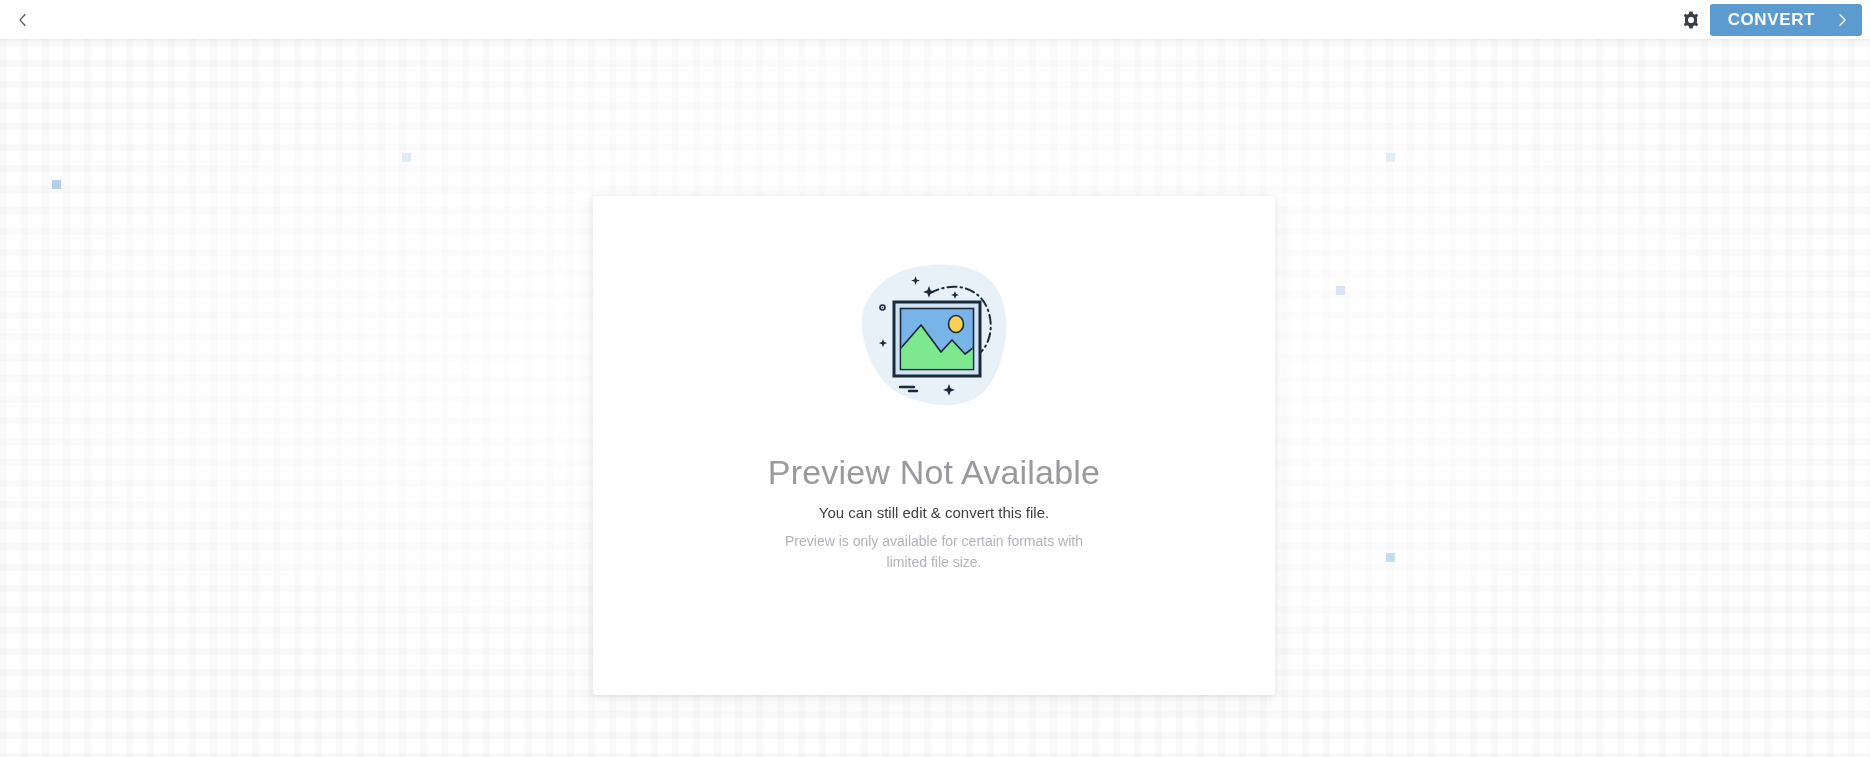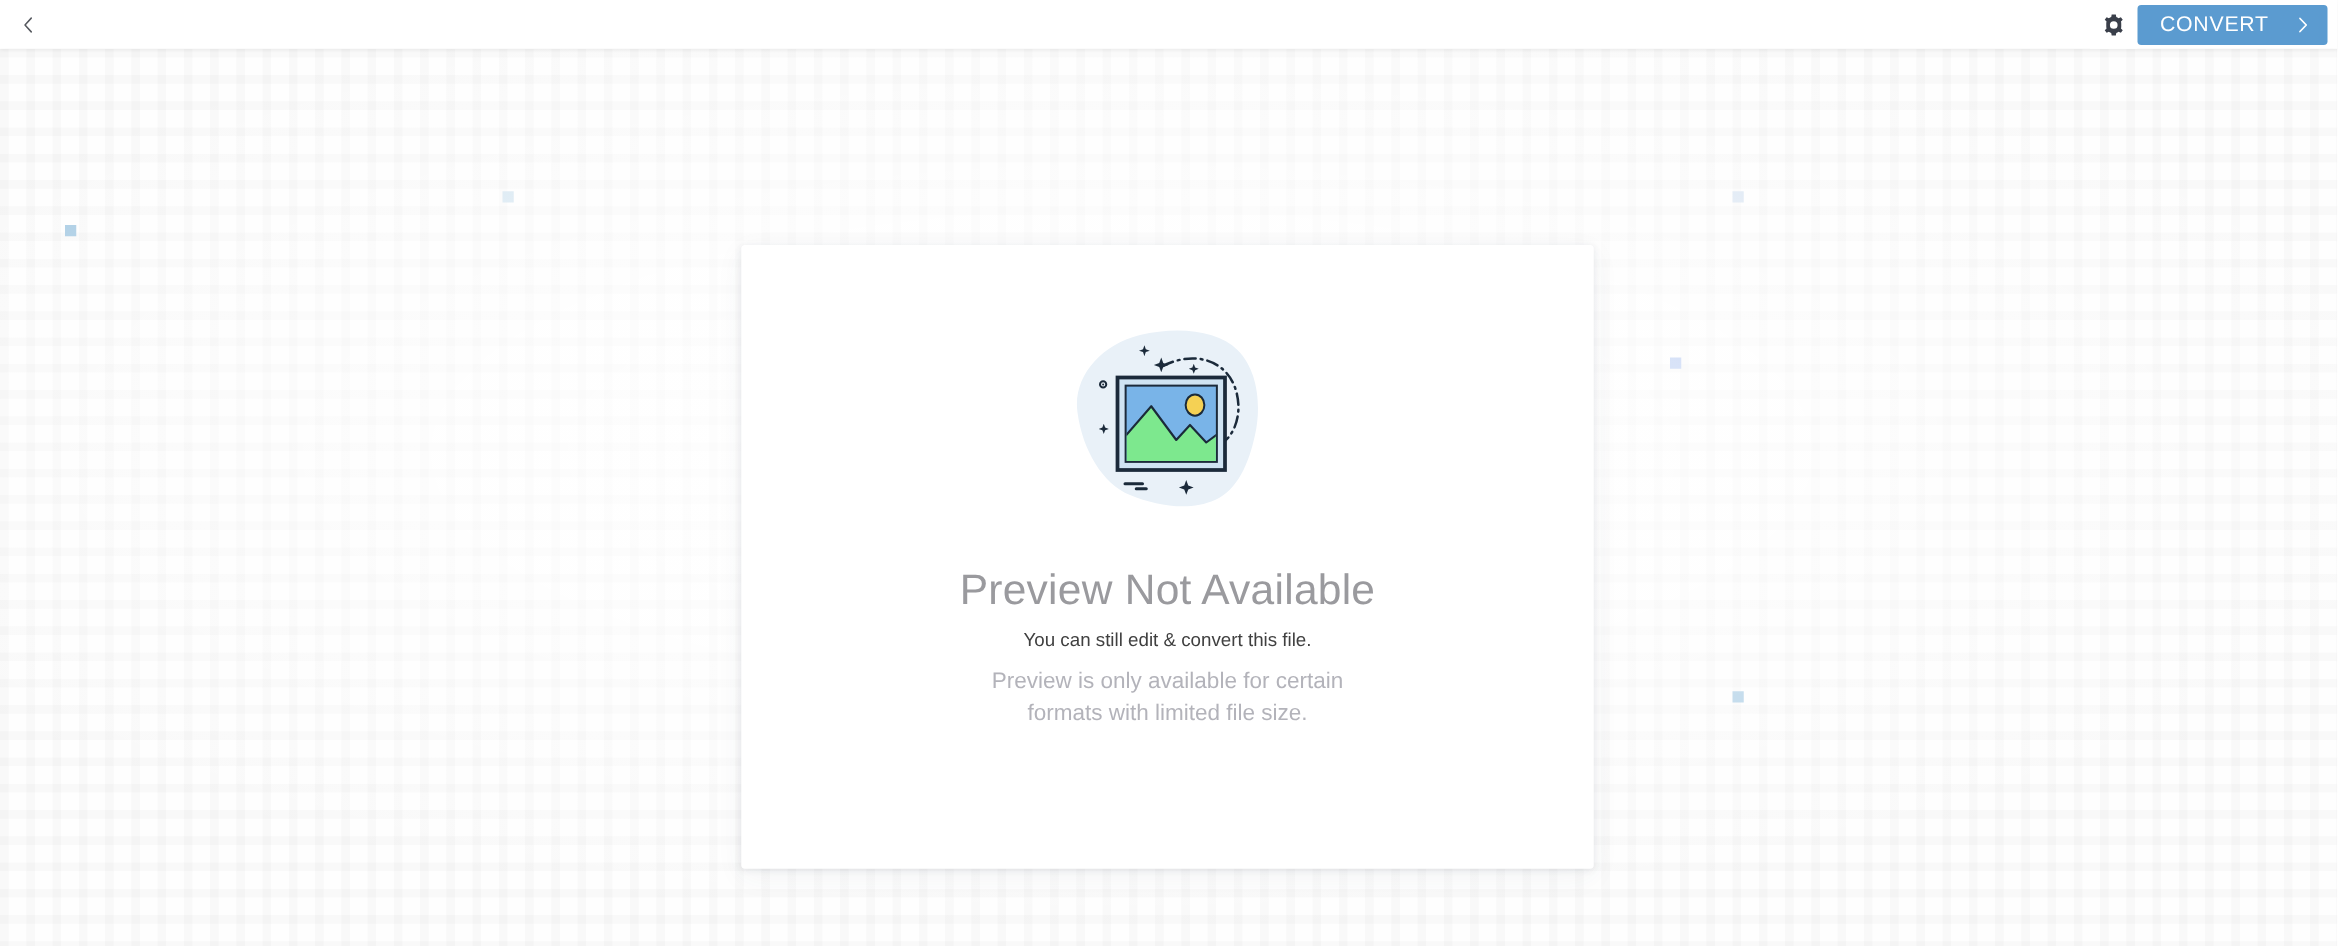--- a/index.html
+++ b/index.html
@@ -82,21 +82,21 @@
     display: flex;
     align-items: center;
     gap: 22px;
     cursor: pointer;
     min-width: 118px;
   }
   .convert-label {
     color: #ffffff;
     font-size: 17px;
     letter-spacing: 0.6px;
-    font-weight: 400;
+    font-weight: 700;
     white-space: nowrap;
   }
   .convert-button svg { display: block; flex: none; }
 
   
   .workspace {
     position: absolute;
     left: 0;
     top: 39px;
     width: 1870px;
@@ -161,21 +161,21 @@
   .subline {
     margin-top: 13px;
     font-size: 15px;
     color: #404040;
     text-align: center;
     line-height: 1.2;
   }
 
   .fineprint {
     margin-top: 9px;
-    font-size: 18px;
+    font-size: 14px;
     color: #b3b3ba;
     text-align: center;
     line-height: 1.45;
     max-width: 320px;
   }
 </style>
 </head>
 <body>
 
 <div class="app">

